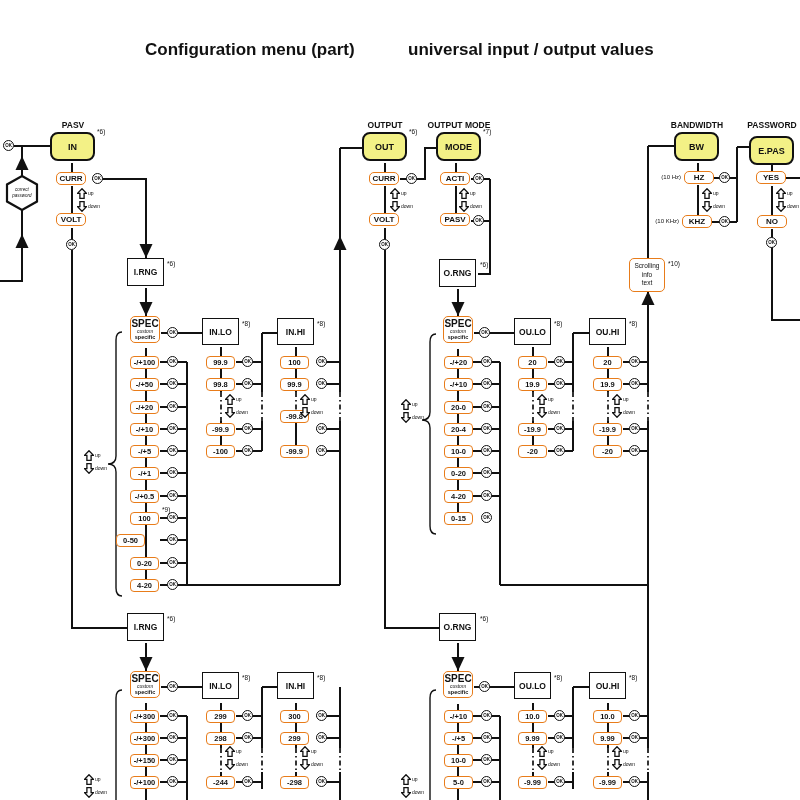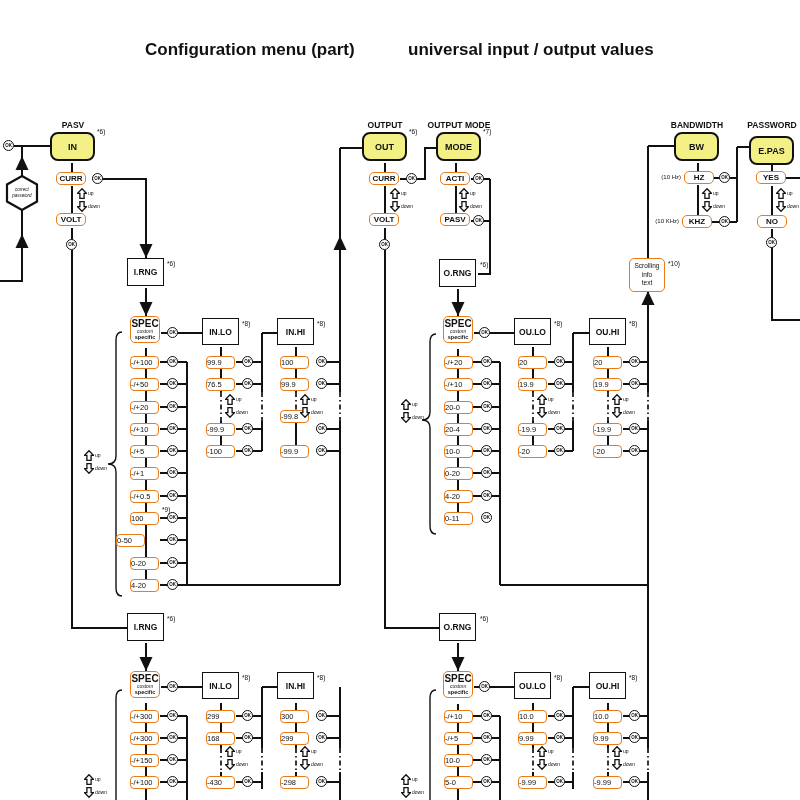--- a/index.html
+++ b/index.html
@@ -7,21 +7,21 @@
        font-family:"Liberation Sans",sans-serif;color:#111}
   .wires{position:absolute;left:0;top:0}
   .title{position:absolute;top:40px;font-weight:bold;font-size:17px;white-space:nowrap}
   .collbl{position:absolute;font-weight:bold;font-size:8.5px;text-align:center;white-space:nowrap}
   .yb{position:absolute;width:41px;height:25px;background:#f3f186;border:2.6px solid #111;
       border-radius:8px;display:flex;align-items:center;justify-content:center;
       font-weight:bold;font-size:9px}
   .ob{position:absolute;width:28px;height:11px;background:#fff;border:1.7px solid #e87c1a;
       border-radius:5px;font-weight:bold;font-size:8px;line-height:11px;text-align:center}
   .vb{position:absolute;width:27px;height:11px;background:#fff;border:1.6px solid #e87c1a;
-      border-radius:4px;font-weight:normal;font-size:7.5px;line-height:11.5px;text-align:left;white-space:nowrap}
+      border-radius:4px;font-weight:bold;font-size:7.5px;line-height:11.5px;text-align:center;white-space:nowrap}
   .sq{position:absolute;width:35px;height:26px;background:#fff;border:1.9px solid #111;
       display:flex;align-items:center;justify-content:center;font-weight:bold;font-size:8.5px}
   .sq.hdr{height:25px}
   .spec{position:absolute;width:28px;background:#fff;border:1.7px solid #e87c1a;border-radius:5px;
       text-align:center;padding:2px 0 1px}
   .spec b{display:block;font-size:10px;line-height:9px}
   .spec i{display:block;font-size:5px;line-height:6px}
   .spec u{display:block;font-size:5.5px;line-height:6.5px;font-weight:bold;text-decoration:none}
   .scr{position:absolute;left:629px;top:258px;width:34px;background:#fff;border:1.7px solid #e87c1a;
       border-radius:5px;text-align:center;font-size:6.5px;line-height:8.5px;padding:3px 0;color:#111}
@@ -237,53 +237,53 @@
 <b class="vb" style="left:130px;top:423px">-/+10</b>
 <b class="vb" style="left:130px;top:445px">-/+5</b>
 <b class="vb" style="left:130px;top:467px">-/+1</b>
 <b class="vb" style="left:130px;top:490px">-/+0.5</b>
 <b class="vb" style="left:130px;top:512px">100</b>
 <b class="vb" style="left:116px;top:534px">0-50</b>
 <b class="vb" style="left:130px;top:557px">0-20</b>
 <b class="vb" style="left:130px;top:579px">4-20</b>
 
 <b class="vb" style="left:206px;top:356px">99.9</b>
-<b class="vb" style="left:206px;top:378px">76.5</b>
+<b class="vb" style="left:206px;top:378px">99.8</b>
 <b class="vb" style="left:206px;top:423px">-99.9</b>
 <b class="vb" style="left:206px;top:445px">-100</b>
 <b class="vb" style="left:280px;top:356px">100</b>
 <b class="vb" style="left:280px;top:378px">99.9</b>
 <b class="vb" style="left:280px;top:410px">-99.8</b>
 <b class="vb" style="left:280px;top:445px">-99.9</b>
 
 <b class="vb" style="left:444px;top:356px">-/+20</b>
 <b class="vb" style="left:444px;top:378px">-/+10</b>
 <b class="vb" style="left:444px;top:401px">20-0</b>
 <b class="vb" style="left:444px;top:423px">20-4</b>
 <b class="vb" style="left:444px;top:445px">10-0</b>
 <b class="vb" style="left:444px;top:467px">0-20</b>
 <b class="vb" style="left:444px;top:490px">4-20</b>
-<b class="vb" style="left:444px;top:512px">0-11</b>
+<b class="vb" style="left:444px;top:512px">0-15</b>
 
 <b class="vb" style="left:518px;top:356px">20</b>
 <b class="vb" style="left:518px;top:378px">19.9</b>
 <b class="vb" style="left:518px;top:423px">-19.9</b>
 <b class="vb" style="left:518px;top:445px">-20</b>
 <b class="vb" style="left:593px;top:356px">20</b>
 <b class="vb" style="left:593px;top:378px">19.9</b>
 <b class="vb" style="left:593px;top:423px">-19.9</b>
 <b class="vb" style="left:593px;top:445px">-20</b>
 
 <b class="vb" style="left:130px;top:710px">-/+300</b>
 <b class="vb" style="left:130px;top:732px">-/+300</b>
 <b class="vb" style="left:130px;top:754px">-/+150</b>
 <b class="vb" style="left:130px;top:776px">-/+100</b>
 <b class="vb" style="left:206px;top:710px">299</b>
-<b class="vb" style="left:206px;top:732px">168</b>
-<b class="vb" style="left:206px;top:776px">-430</b>
+<b class="vb" style="left:206px;top:732px">298</b>
+<b class="vb" style="left:206px;top:776px">-244</b>
 <b class="vb" style="left:280px;top:710px">300</b>
 <b class="vb" style="left:280px;top:732px">299</b>
 <b class="vb" style="left:280px;top:776px">-298</b>
 <b class="vb" style="left:444px;top:710px">-/+10</b>
 <b class="vb" style="left:444px;top:732px">-/+5</b>
 <b class="vb" style="left:444px;top:754px">10-0</b>
 <b class="vb" style="left:444px;top:776px">5-0</b>
 <b class="vb" style="left:518px;top:710px">10.0</b>
 <b class="vb" style="left:518px;top:732px">9.99</b>
 <b class="vb" style="left:518px;top:776px">-9.99</b>

